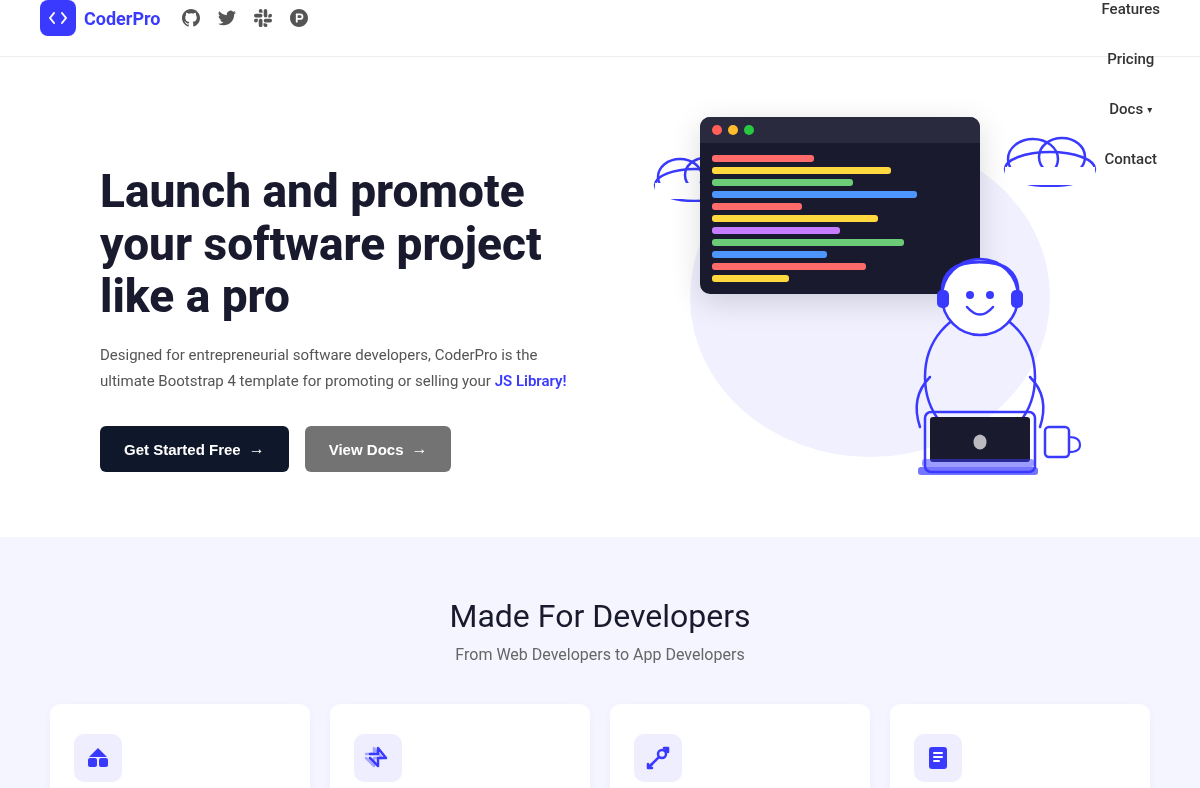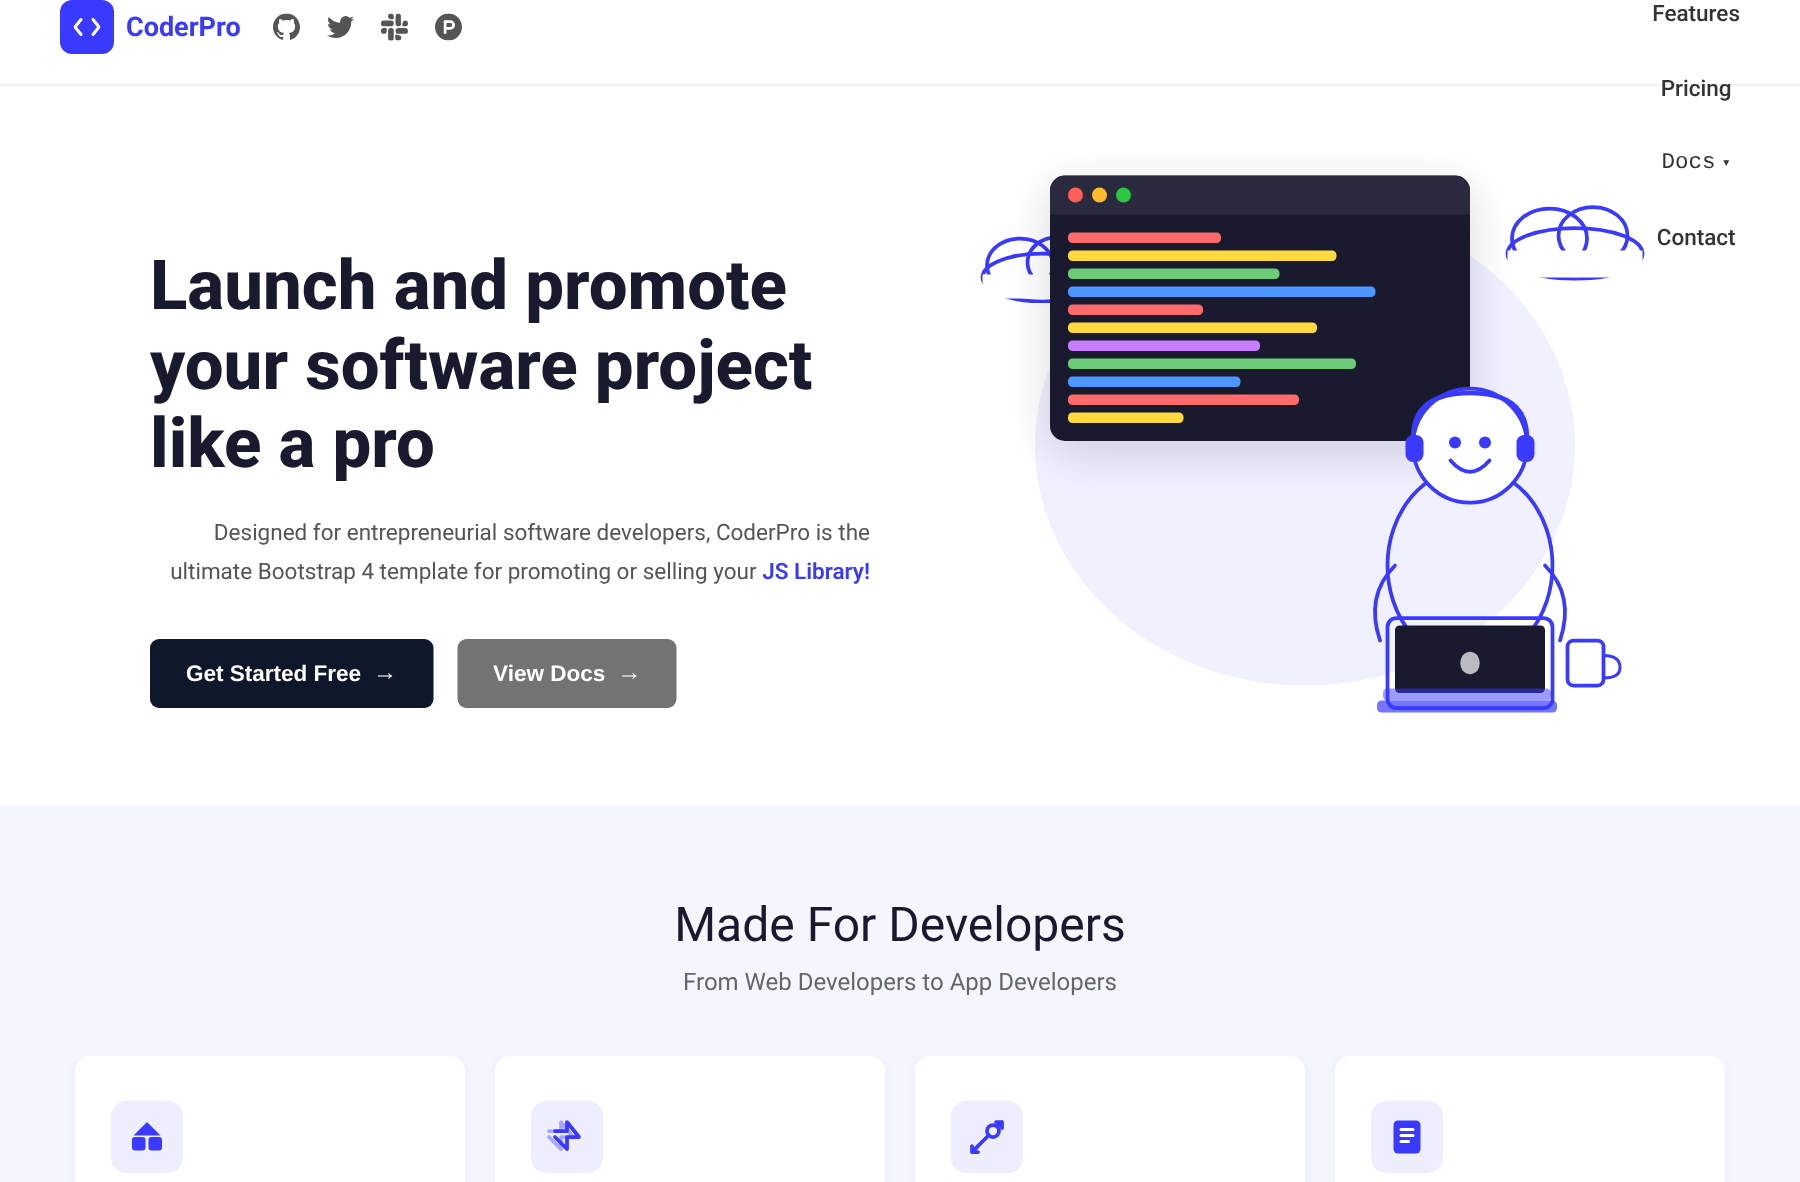--- a/index.html
+++ b/index.html
@@ -16,31 +16,31 @@
     .logo-icon {
       width: 36px; height: 36px; background: #3a3aff; border-radius: 8px;
       display: flex; align-items: center; justify-content: center; color: #fff; font-size: 14px; font-weight: 700;
     }
     .logo-text { font-size: 18px; font-weight: 700; color: #1a1a2e; }
     .logo-text span { color: #3a3aff; }
     .social-icons { display: flex; align-items: center; gap: 14px; }
     .social-icon { width: 22px; height: 22px; display: flex; align-items: center; justify-content: center; color: #555; font-size: 15px; cursor: pointer; }
     .navbar-right { display: flex; align-items: center; gap: 32px; flex-direction: column; }
     .nav-link { text-decoration: none; color: #333; font-size: 15px; font-weight: 500; cursor: pointer; }
-    .nav-link-docs { display: flex; align-items: center; gap: 4px; font-family: Liberation Mono, monospace; }
+    .nav-link-docs { display: flex; align-items: center; gap: 4px; }
     .chevron-down { font-size: 10px; }
 
     
     .hero {
       display: flex; align-items: center; justify-content: space-between;
       padding: 60px 80px 60px 100px; min-height: 480px; background: #fff;
     }
     .hero-content { max-width: 540px; flex: 1; margin-top: 43px; }
     .hero-title { font-size: 46px; font-weight: 800; line-height: 1.15; color: #1a1a2e; margin-bottom: 20px; }
-    .hero-description { font-size: 15px; color: #555; line-height: 1.7; margin-bottom: 32px; max-width: 480px; text-align: right; }
+    .hero-description { font-size: 15px; color: #555; line-height: 1.7; margin-bottom: 32px; max-width: 480px; }
     .hero-description .highlight { color: #3a3aff; font-weight: 600; }
     .hero-buttons { display: flex; gap: 16px; align-items: center; }
     .btn-primary {
       background: #0f172a; color: #fff; border: none; border-radius: 6px;
       padding: 14px 24px; font-size: 15px; font-weight: 600; cursor: pointer;
       display: flex; align-items: center; gap: 8px; text-decoration: none;
     }
     .btn-secondary {
       background: #737373; color: #fff; border: none; border-radius: 6px;
       padding: 14px 24px; font-size: 15px; font-weight: 600; cursor: pointer;

